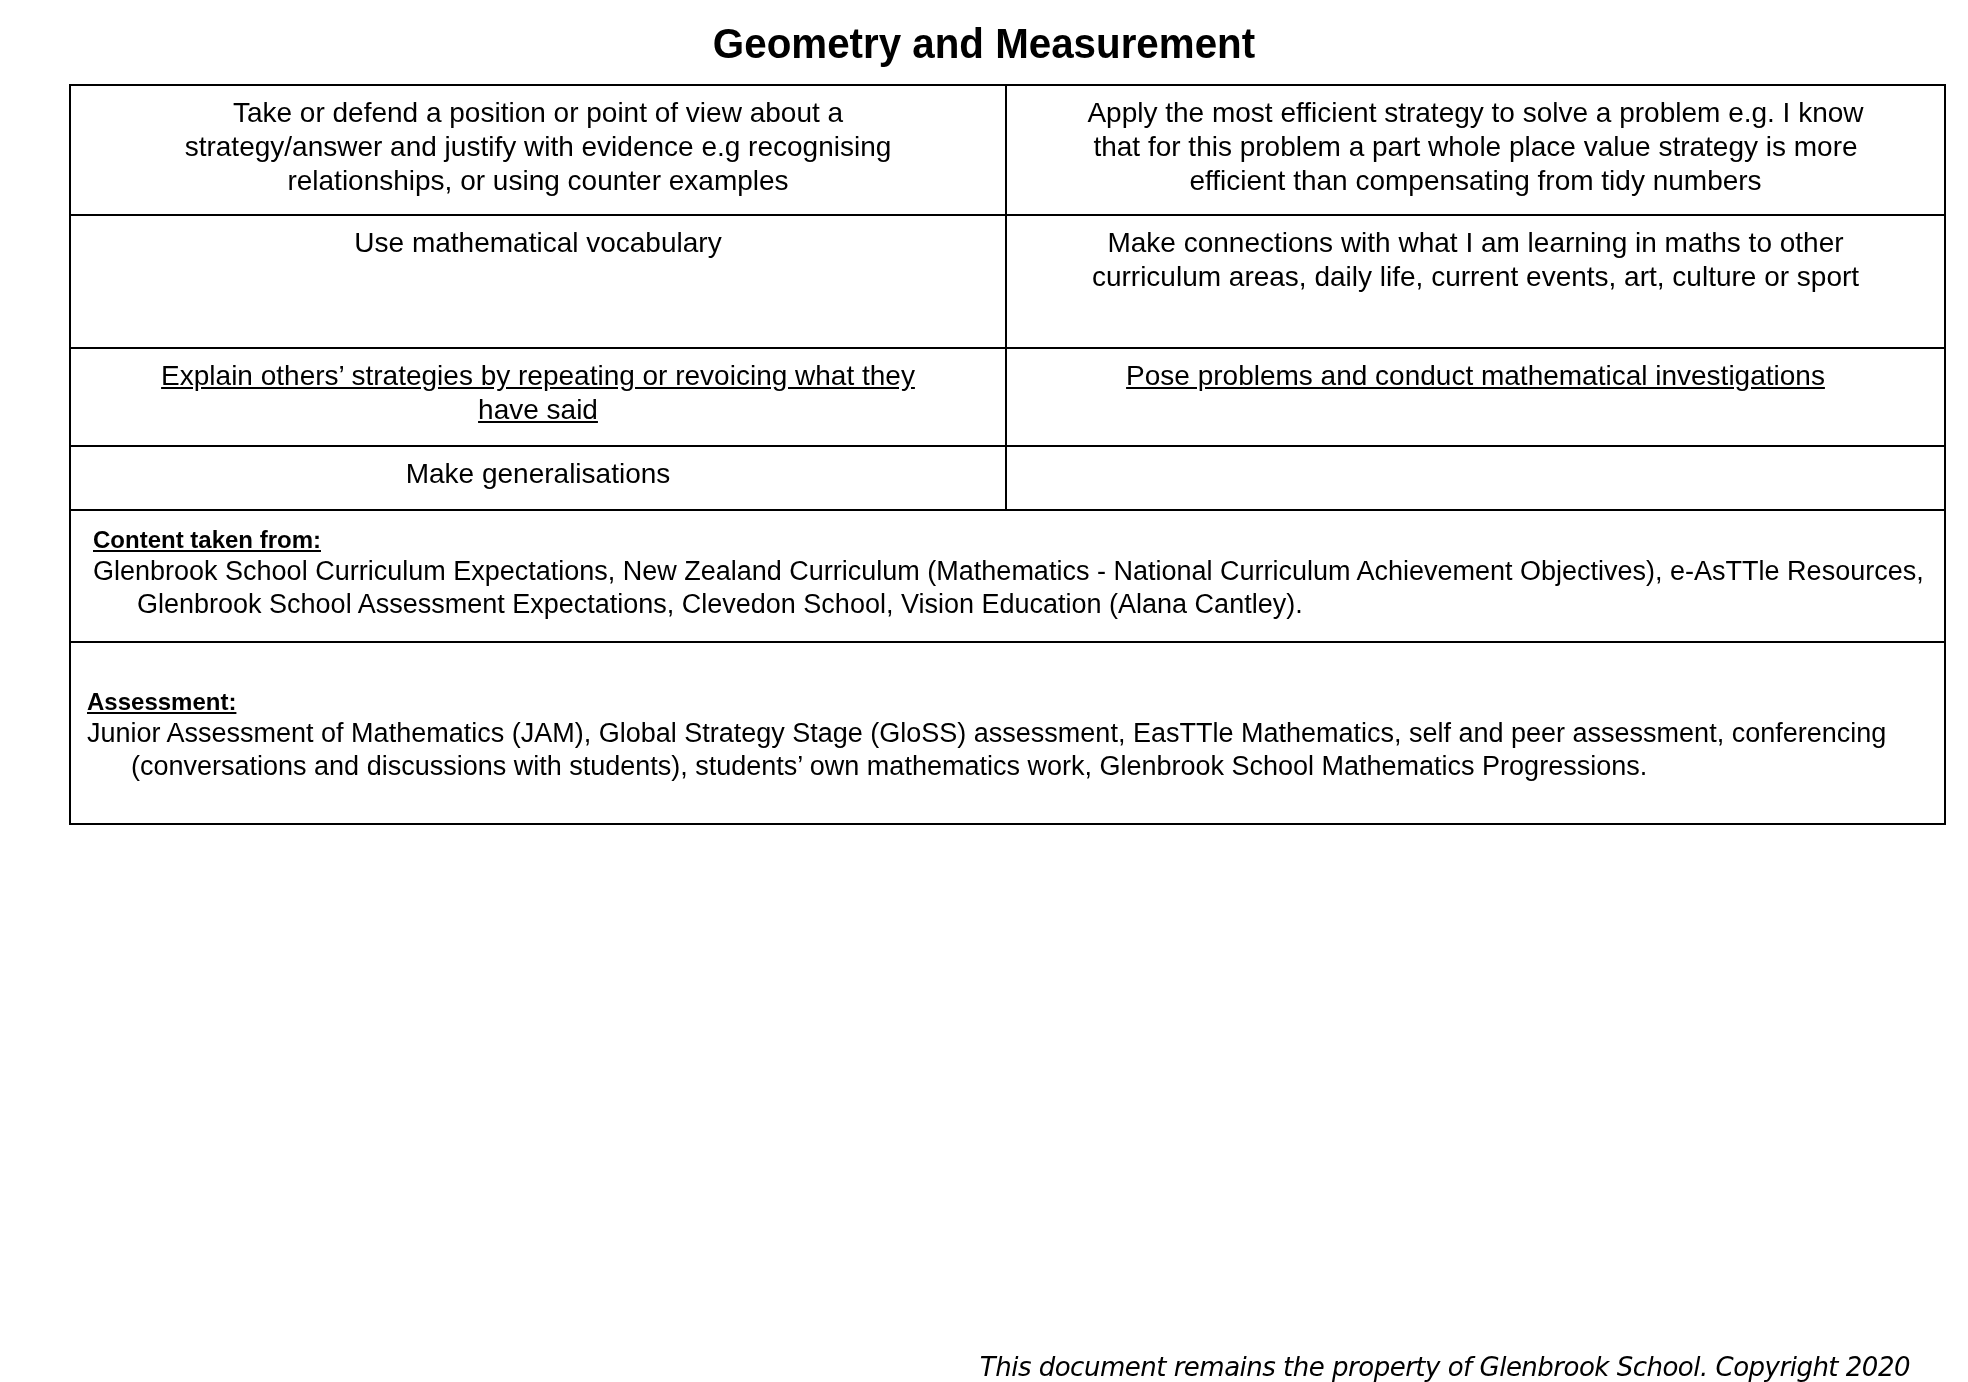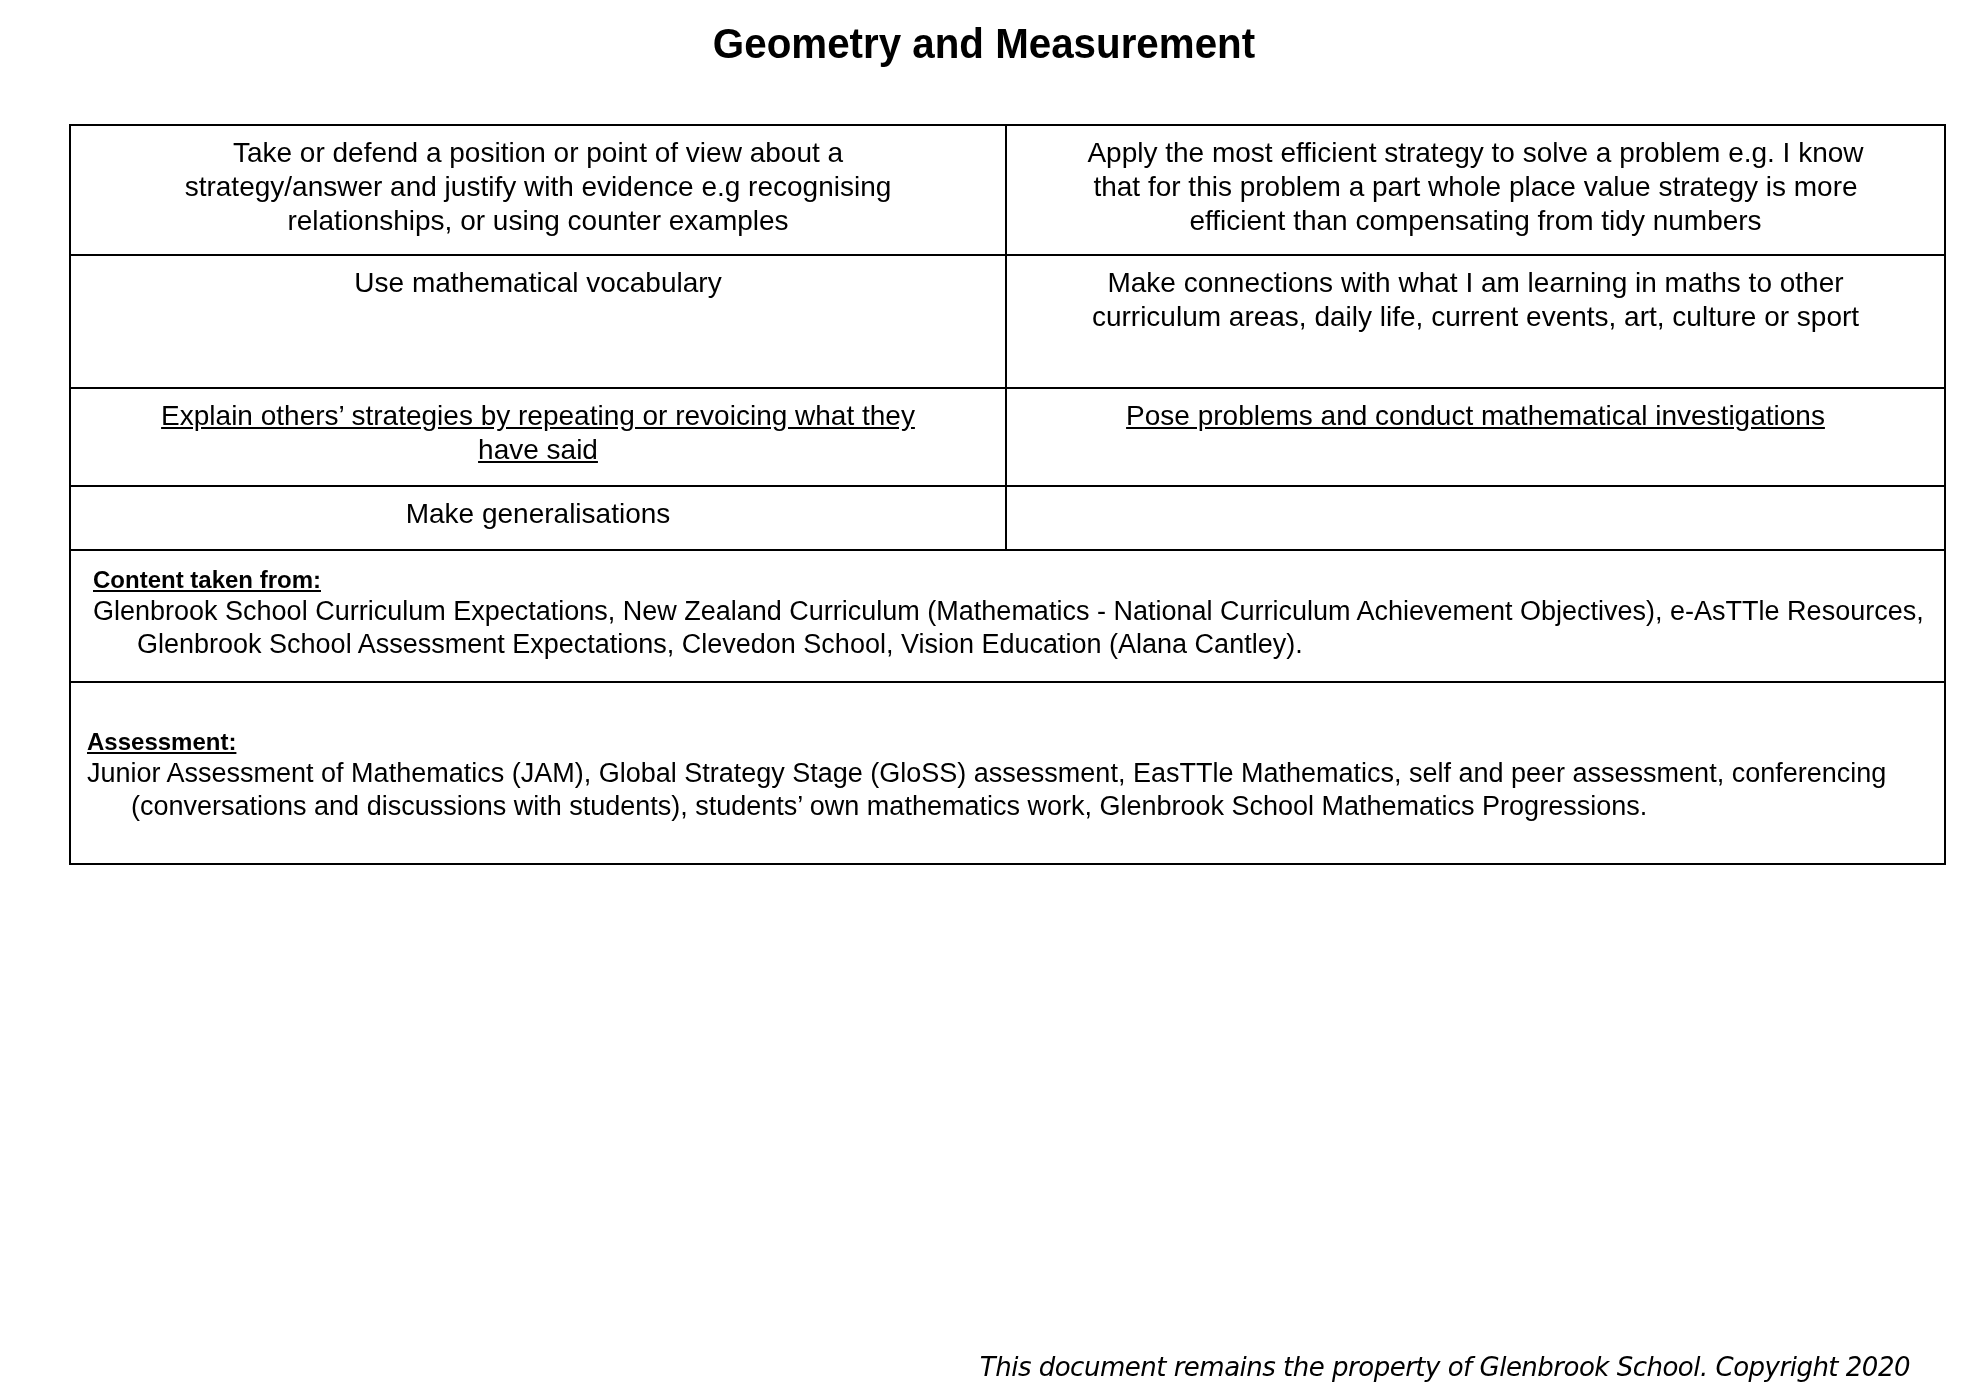--- a/index.html
+++ b/index.html
@@ -5,21 +5,21 @@
   html, body { margin: 0; padding: 0; background: #ffffff; }
   body { width: 1968px; height: 1382px; position: relative; overflow: hidden; color: #000; }
   .title {
     position: absolute; left: 0; right: 0; top: 18px; text-align: center;
     font-family: "Liberation Sans", sans-serif; font-weight: bold; font-size: 42px; line-height: 52px;
     transform: scaleX(0.96);
   }
   table.grid {
     position: absolute; left: 69px; top: 84px; width: 1875px;
     border-collapse: collapse; table-layout: fixed;
-    font-family: "Liberation Sans", sans-serif; font-size: 28px; line-height: 34px; margin-top: 40px;
+    font-family: "Liberation Sans", sans-serif; font-size: 28px; line-height: 34px;
   }
   table.grid td { border: 2px solid #000; vertical-align: top; text-align: center; padding: 10px 70px 4px 70px; }
   table.grid col.c1 { width: 936px; }
   table.grid col.c2 { width: 939px; }
   tr.r1 td { height: 114px; }
   tr.r2 td { height: 82px; }
   tr.r3 td { height: 117px; }
   tr.r4 td { height: 82px; text-decoration: underline; }
   tr.r5 td { height: 48px; }
   tr.r6 td { height: 108px; text-align: left; padding: 14px 12px 8px 22px; }

